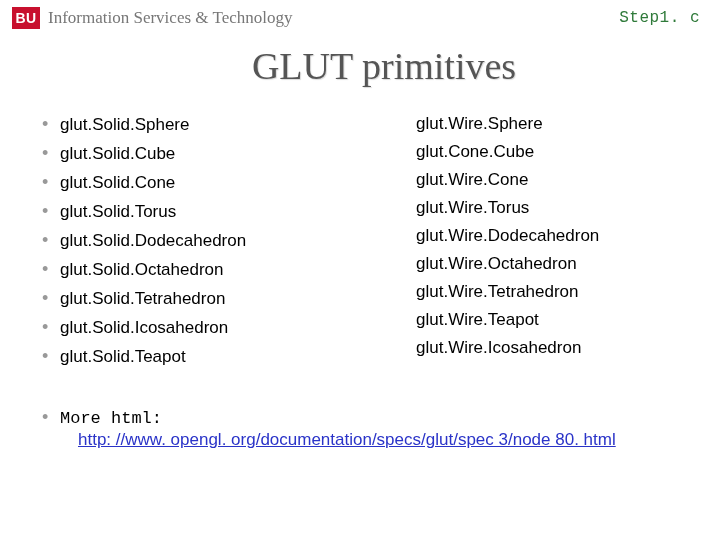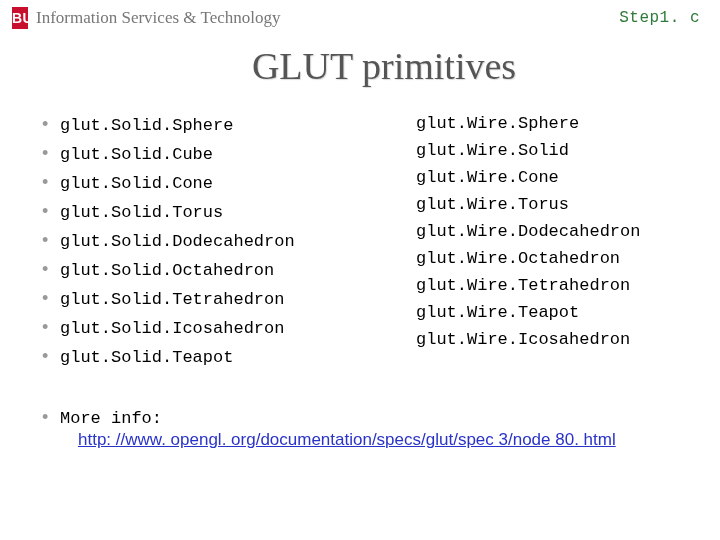--- a/index.html
+++ b/index.html
@@ -19,21 +19,21 @@
     box-sizing: border-box;
   }
   .header {
     display: flex;
     align-items: center;
     padding: 6px 12px 4px 12px;
     height: 34px;
     box-sizing: border-box;
   }
   .bu-logo {
-    width: 16px;
+    width: 28px;
     height: 22px;
     background: #c8102e;
     color: #fff;
     font-weight: bold;
     font-size: 14px;
     line-height: 22px;
     text-align: center;
     letter-spacing: 0.5px;
     flex: 0 0 auto;
   }
@@ -80,21 +80,21 @@
     margin: 0 0 8px 0;
   }
   .bullet {
     width: 18px;
     flex: 0 0 18px;
     color: #999;
     font-size: 18px;
     line-height: 20px;
   }
   .mono {
-    font-family: Liberation Mono, monospace;
+    font-family: Liberation Sans, sans-serif;
     font-size: 17px;
     color: #000;
   }
   .more {
     margin-top: 32px;
     display: flex;
     align-items: baseline;
   }
   .more .mono-label {
     font-family: "Courier New", Courier, monospace;
@@ -165,21 +165,21 @@
         <div class="row">
             <span class="bullet">•</span>
             <span class="mono">glut.Solid.Teapot</span>
           </div>
       </div>
       <div class="col-right">
         <div class="row">
             <span class="mono">glut.Wire.Sphere</span>
           </div>
         <div class="row">
-            <span class="mono">glut.Wire.Solid</span>
+            <span class="mono">glut.Cone.Cube</span>
           </div>
         <div class="row">
             <span class="mono">glut.Wire.Cone</span>
           </div>
         <div class="row">
             <span class="mono">glut.Wire.Torus</span>
           </div>
         <div class="row">
             <span class="mono">glut.Wire.Dodecahedron</span>
           </div>
@@ -194,21 +194,21 @@
           </div>
         <div class="row">
             <span class="mono">glut.Wire.Icosahedron</span>
           </div>
       </div>
     </div>
 
     <div class="more">
       <span class="bullet">•</span>
       <div>
-        <span class="mono-label">More info:</span>
+        <span class="mono-label">More html:</span>
         <div class="more-body">
           <a class="link" href="#">http: //www. opengl. org/documentation/specs/glut/spec 3/node 80. html</a>
         </div>
       </div>
     </div>
 
   </div>
 </div>
 
 </body></html>

